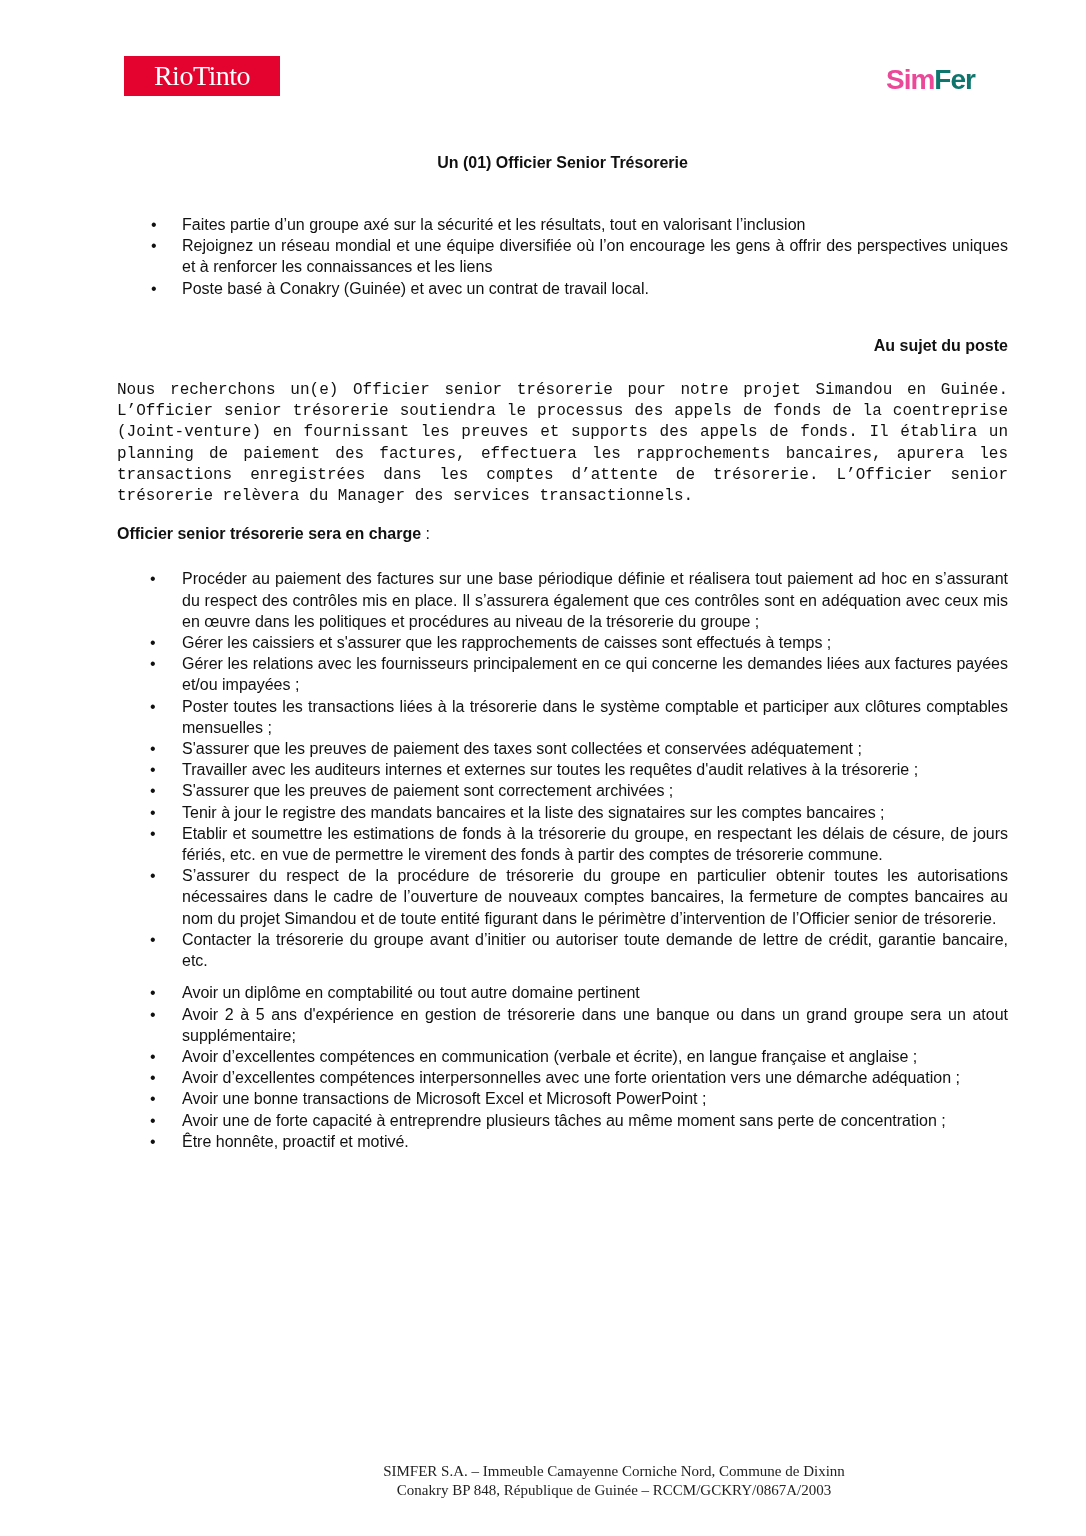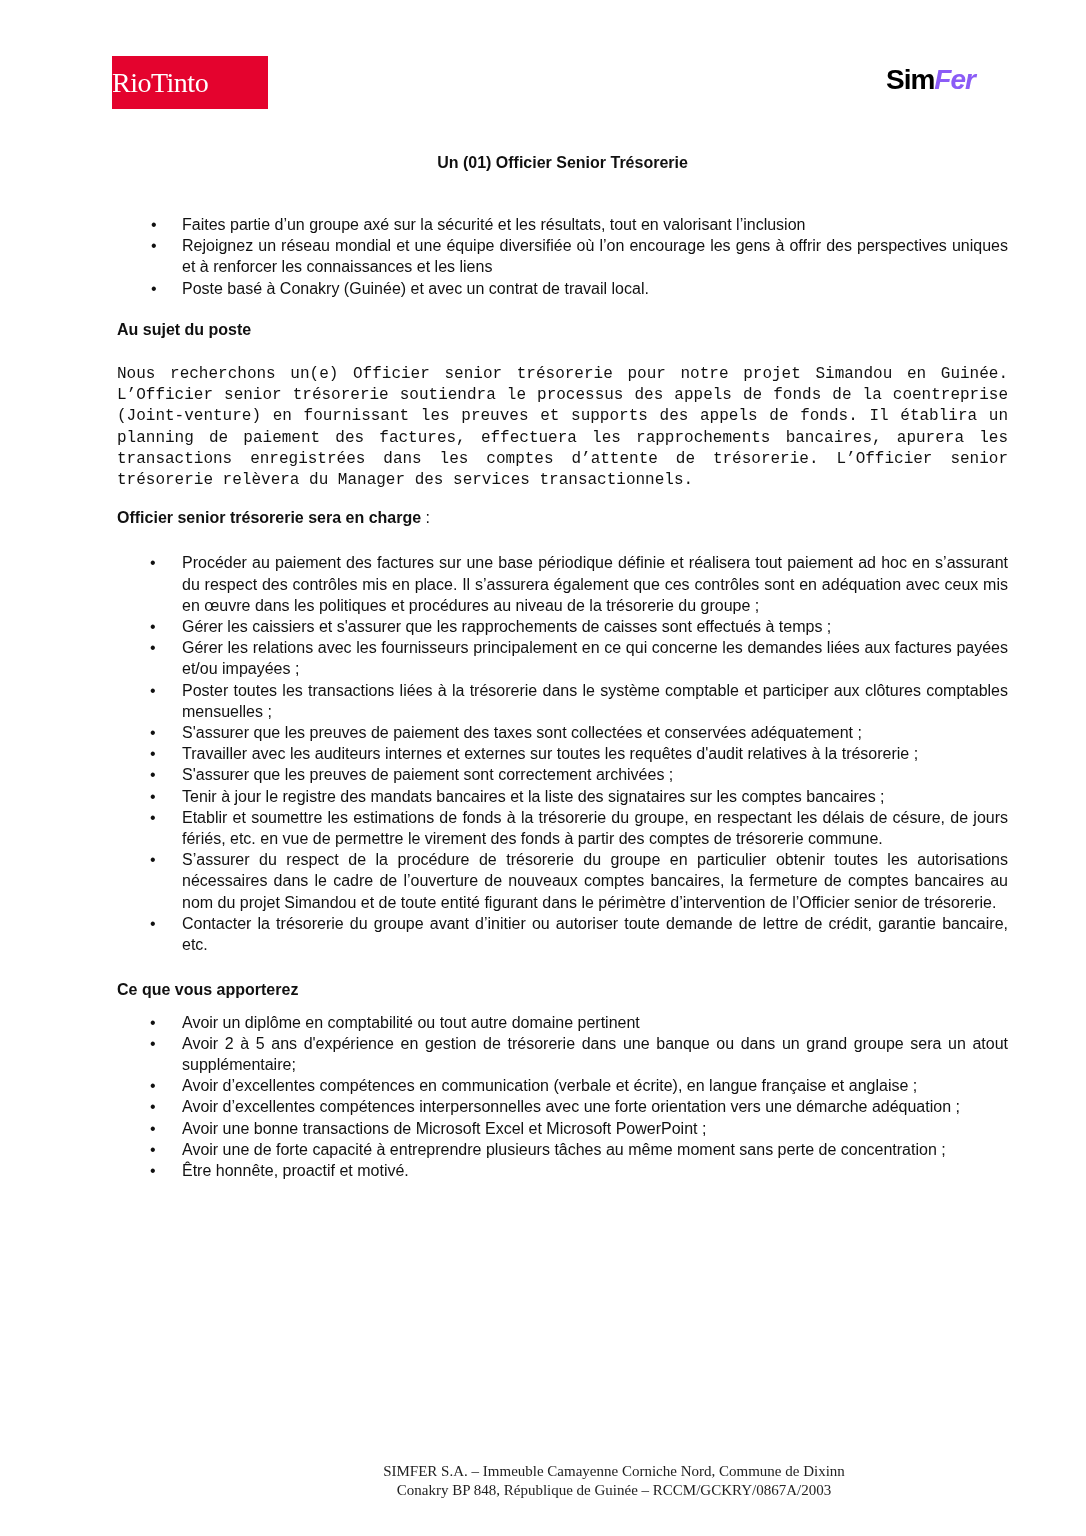--- a/index.html
+++ b/index.html
@@ -1,23 +1,23 @@
 <!DOCTYPE html>
 <html><head>
 <meta charset="utf-8">
 <style>
   html, body { margin:0; padding:0; background:#fff; }
   body { width:1086px; height:1536px; position:relative; overflow:hidden; color:#111;
          font-family:"Liberation Sans", sans-serif; }
-  .logo-rt { position:absolute; left:112px; top:56px; width:156px; height:53px; background:#e4032e;
-             display:flex; align-items:center; }
+  .logo-rt { position:absolute; left:124px; top:56px; width:156px; height:40px; background:#e4032e;
+             display:flex; align-items:center; justify-content:center; }
   .logo-rt span { font-family:"Liberation Serif", serif; color:#fff; font-size:28px; letter-spacing:-0.5px; }
   .logo-sf { position:absolute; left:886px; top:64px; font-family:"Liberation Sans", sans-serif;
              font-weight:bold; font-size:28px; letter-spacing:-1px; }
-  .logo-sf .a { color:#000000; } .logo-sf .b { color:#8b5cf6;font-style:italic; }
+  .logo-sf .a { color:#ec4899; } .logo-sf .b { color:#0f766e; }
   .title { position:absolute; left:0; width:1125px; top:154px; text-align:center; font-weight:bold; font-size:16px; }
   .content { position:absolute; left:117px; top:214px; width:891px; font-size:16px; line-height:21.2px; }
   ul { list-style:none; margin:0; padding:0; }
   li { position:relative; padding-left:65px; text-align:justify; }
   li .bullet { position:absolute; left:33px; top:0; }
   .intro li .bullet { left:34px; }
   .h { font-weight:bold; margin:0; }
   .p { text-align:justify; margin:0;font-family:Liberation Mono, monospace; }
   .footer { position:absolute; left:0; width:1228px; top:1462px; text-align:center;
             font-family:"Liberation Serif", serif; font-size:15px; line-height:19px; color:#222; }
@@ -34,40 +34,39 @@
 
 <div class="title">Un (01) Officier Senior Trésorerie</div>
 
 <div class="content">
   <ul class="intro">
     <li><span class="bullet">•</span><span>Faites partie d’un groupe axé sur la sécurité et les résultats, tout en valorisant l’inclusion</span></li>
     <li><span class="bullet">•</span><span>Rejoignez un réseau mondial et une équipe diversifiée où l’on encourage les gens à offrir des perspectives uniques et à renforcer les connaissances et les liens</span></li>
     <li><span class="bullet">•</span><span>Poste basé à Conakry (Guinée) et avec un contrat de travail local.</span></li>
   </ul>
 
-  <p class="h" style="margin-top:20px;">Au sujet du poste</p>
+  <p class="h" style="margin-top:36px;text-align:right;">Au sujet du poste</p>
   <p class="p" style="margin-top:24px;">Nous recherchons un(e) Officier senior trésorerie pour notre projet Simandou en Guinée. L’Officier senior trésorerie soutiendra le processus des appels de fonds de la coentreprise (Joint-venture) en fournissant les preuves et supports des appels de fonds. Il établira un planning de paiement des factures, effectuera les rapprochements bancaires, apurera les transactions enregistrées dans les comptes d’attente de trésorerie. L’Officier senior trésorerie relèvera du Manager des services transactionnels.</p>
 
   <p style=""><b>Officier senior trésorerie sera en charge</b><span> :</span></p>
 
   <ul style="margin-top:24px;">
     <li><span class="bullet">•</span><span>Procéder au paiement des factures sur une base périodique définie et réalisera tout paiement ad hoc en s’assurant du respect des contrôles mis en place. Il s’assurera également que ces contrôles sont en adéquation avec ceux mis en œuvre dans les politiques et procédures au niveau de la trésorerie du groupe ;</span></li>
     <li><span class="bullet">•</span><span>Gérer les caissiers et s'assurer que les rapprochements de caisses sont effectués à temps ;</span></li>
     <li><span class="bullet">•</span><span>Gérer les relations avec les fournisseurs principalement en ce qui concerne les demandes liées aux factures payées et/ou impayées ;</span></li>
     <li><span class="bullet">•</span><span>Poster toutes les transactions liées à la trésorerie dans le système comptable et participer aux clôtures comptables mensuelles ;</span></li>
     <li><span class="bullet">•</span><span>S'assurer que les preuves de paiement des taxes sont collectées et conservées adéquatement ;</span></li>
     <li><span class="bullet">•</span><span>Travailler avec les auditeurs internes et externes sur toutes les requêtes d'audit relatives à la trésorerie ;</span></li>
     <li><span class="bullet">•</span><span>S'assurer que les preuves de paiement sont correctement archivées ;</span></li>
     <li><span class="bullet">•</span><span>Tenir à jour le registre des mandats bancaires et la liste des signataires sur les comptes bancaires ;</span></li>
     <li><span class="bullet">•</span><span>Etablir et soumettre les estimations de fonds à la trésorerie du groupe, en respectant les délais de césure, de jours fériés, etc. en vue de permettre le virement des fonds à partir des comptes de trésorerie commune.</span></li>
     <li><span class="bullet">•</span><span>S’assurer du respect de la procédure de trésorerie du groupe en particulier obtenir toutes les autorisations nécessaires dans le cadre de l’ouverture de nouveaux comptes bancaires, la fermeture de comptes bancaires au nom du projet Simandou et de toute entité figurant dans le périmètre d’intervention de l’Officier senior de trésorerie.</span></li>
     <li><span class="bullet">•</span><span>Contacter la trésorerie du groupe avant d’initier ou autoriser toute demande de lettre de crédit, garantie bancaire, etc.</span></li>
   </ul>
 
-  <p class="h" style="margin-top:24px;">Ce que vous apporterez</p>
 
   <ul style="margin-top:11px;">
     <li><span class="bullet">•</span><span>Avoir un diplôme en comptabilité ou tout autre domaine pertinent</span></li>
     <li><span class="bullet">•</span><span>Avoir 2 à 5 ans d'expérience en gestion de trésorerie dans une banque ou dans un grand groupe sera un atout supplémentaire;</span></li>
     <li><span class="bullet">•</span><span>Avoir d’excellentes compétences en communication (verbale et écrite), en langue française et anglaise ;</span></li>
     <li><span class="bullet">•</span><span>Avoir d’excellentes compétences interpersonnelles avec une forte orientation vers une démarche adéquation ;</span></li>
     <li><span class="bullet">•</span><span>Avoir une bonne transactions de Microsoft Excel et Microsoft PowerPoint ;</span></li>
     <li><span class="bullet">•</span><span>Avoir une de forte capacité à entreprendre plusieurs tâches au même moment sans perte de concentration ;</span></li>
     <li><span class="bullet">•</span><span>Être honnête, proactif et motivé.</span></li>
   </ul>

